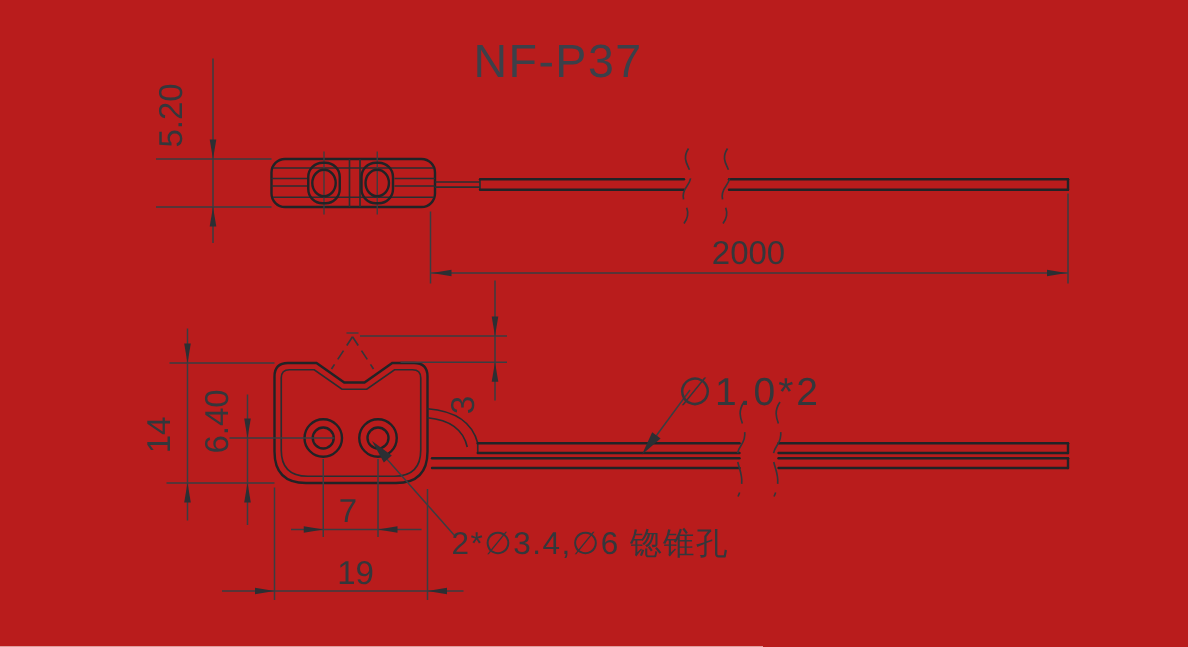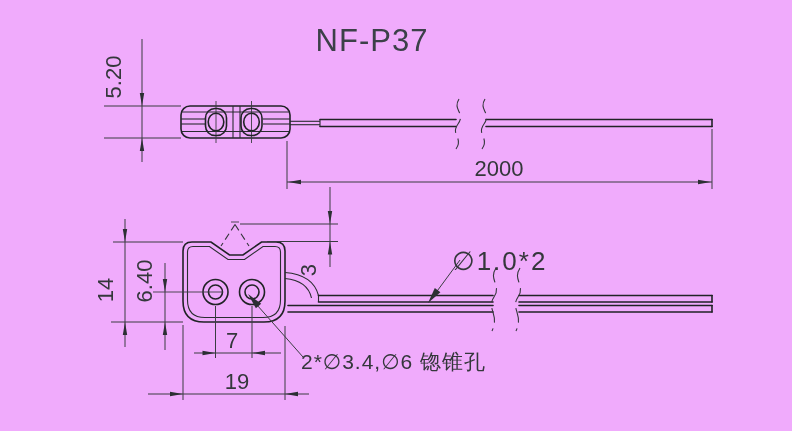--- a/index.html
+++ b/index.html
@@ -1,16 +1,16 @@
 <!DOCTYPE html>
 <html><head>
 <meta charset="utf-8">
 <style>
   html,body{margin:0;padding:0;background:#ffffff;}
-  .stage{position:relative;width:792px;height:431px;background:#f0abfc;overflow:hidden;
+  .stage{position:relative;width:792px;height:431px;background:#b91c1c;overflow:hidden;
          font-family:"Liberation Sans","DejaVu Sans",sans-serif;}
   svg{display:block;}
   .obj{stroke:#212326;stroke-width:1.6;fill:none;stroke-linecap:round;}
   .obj2{stroke:#2a2d30;stroke-width:1.1;fill:none;}
   .dim{stroke:#3a3d41;stroke-width:1;fill:none;}
   .cl{stroke:#3a3d41;stroke-width:0.9;fill:none;}
   .dash{stroke:#33363a;stroke-width:1.1;fill:none;stroke-dasharray:7 4;}
   .brk{stroke:#33363a;stroke-width:1.1;fill:none;stroke-dasharray:15 6;}
   .arr{fill:#2c2f33;stroke:none;}
   text{fill:#34373b;}

